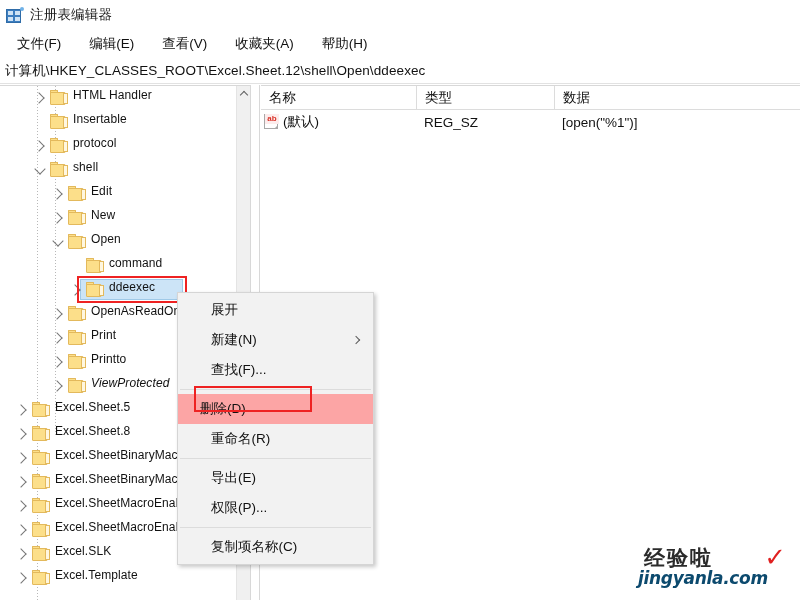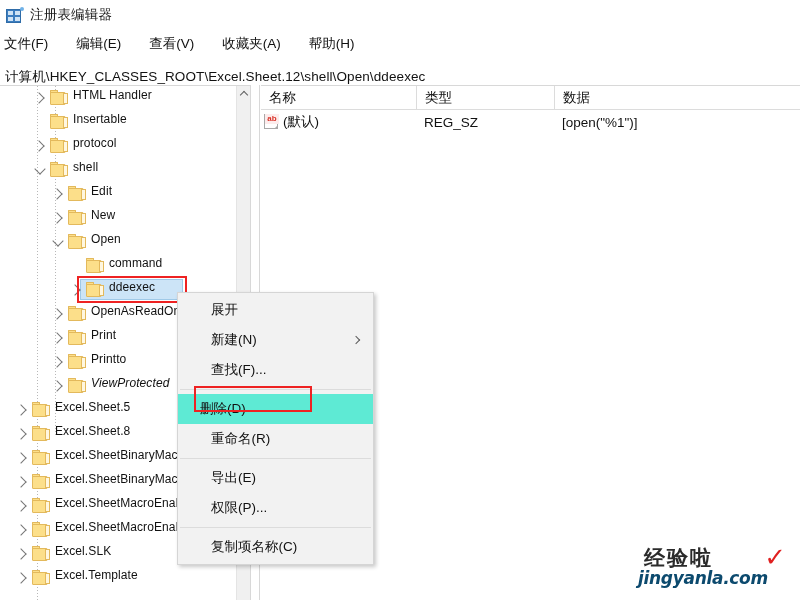--- a/index.html
+++ b/index.html
@@ -56,34 +56,34 @@
     letter-spacing: .2px;
     white-space: nowrap;
   }
 
   
   .menubar {
     position: absolute; left: 0; top: 32px;
     width: 800px; height: 24px;
     background: #ffffff;
     display: flex; align-items: center;
-    padding-left: 2px;
+    padding-left: 15px;
   }
   .menu-item {
     font-size: 13.5px;
     color: #111;
     padding: 2px 10px 2px 2px;
     margin-right: 16px;
     white-space: nowrap;
     cursor: default;
   }
 
   
   .addressbar {
-    position: absolute; left: 0; top: 64px;
+    position: absolute; left: 0; top: 58px;
     width: 800px; height: 26px;
     background: #ffffff;
     display: flex; align-items: center;
     padding-left: 5px;
     border-bottom: 1px solid #e2e2e2;
   }
   .address-text {
     font-size: 13.5px;
     color: #111;
     white-space: nowrap;
@@ -306,21 +306,21 @@
     height: 30px;
     display: flex;
     align-items: center;
     padding-left: 33px;
     font-size: 13.5px;
     color: #111;
     white-space: nowrap;
     cursor: default;
   }
   .ctx-item.highlight {
-    background: #5eead4;
+    background: #fca5a5;
     padding-left: 22px;
   }
   .ctx-sep {
     height: 1px;
     background: #dcdcdc;
     margin: 4px 2px 4px 2px;
   }
   .submenu-arrow {
     position: absolute;
     right: 14px; top: 50%;

